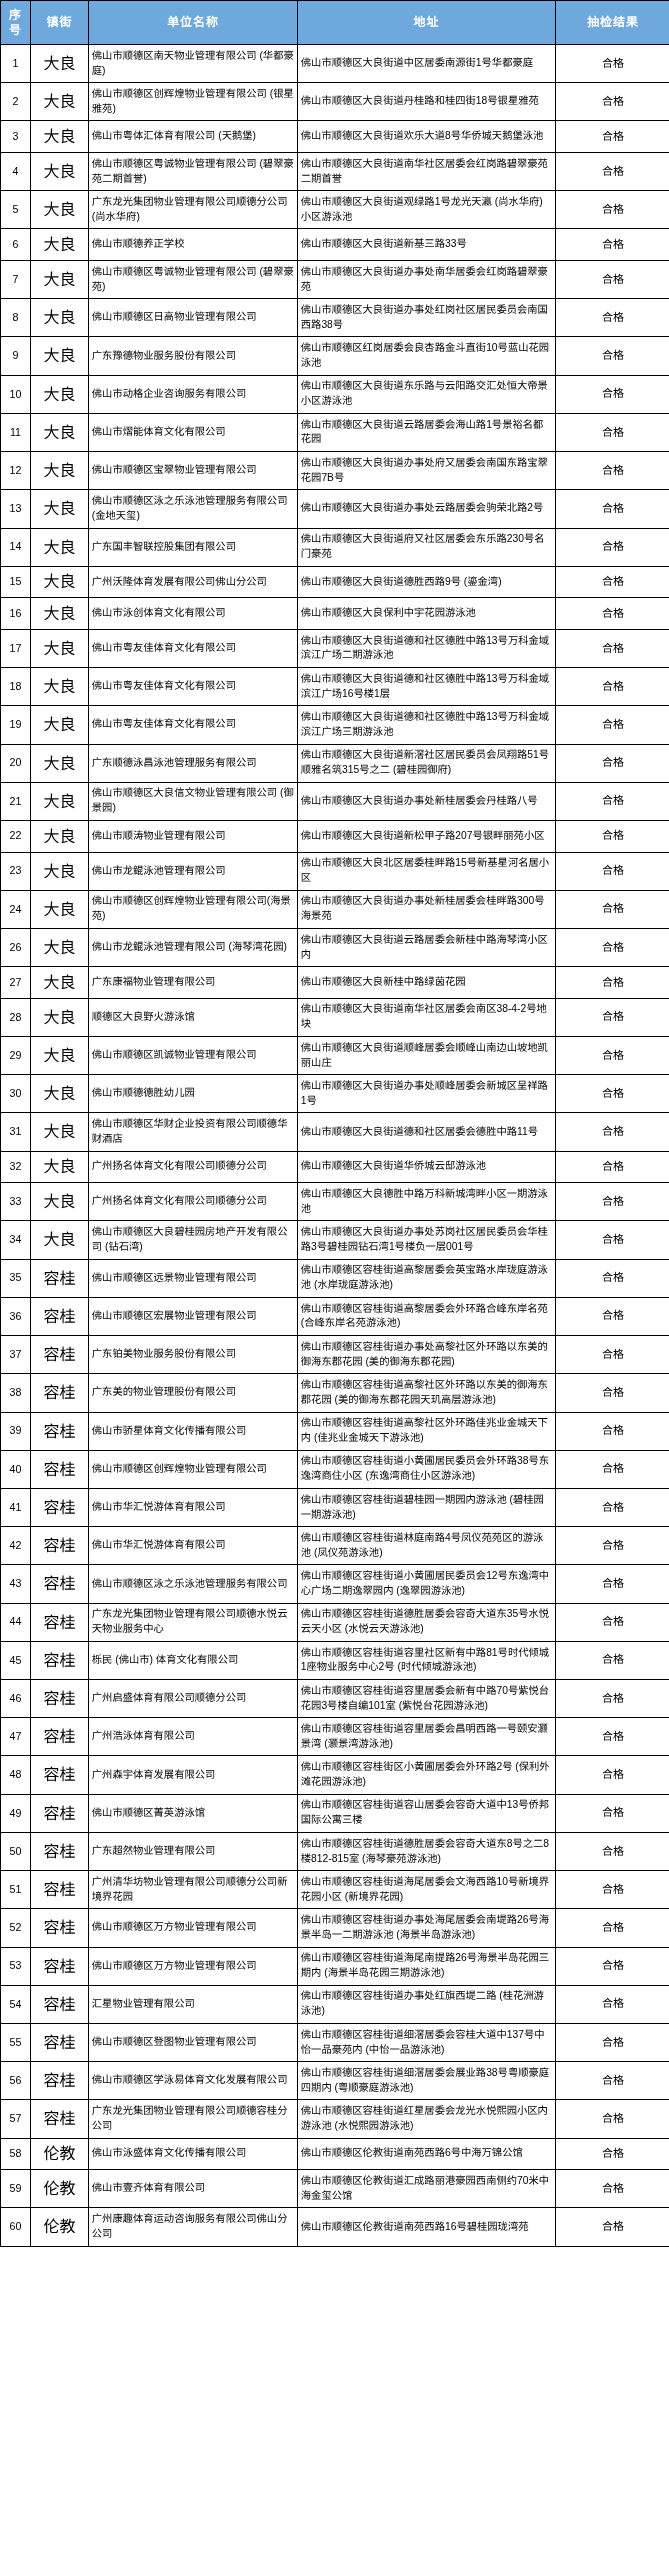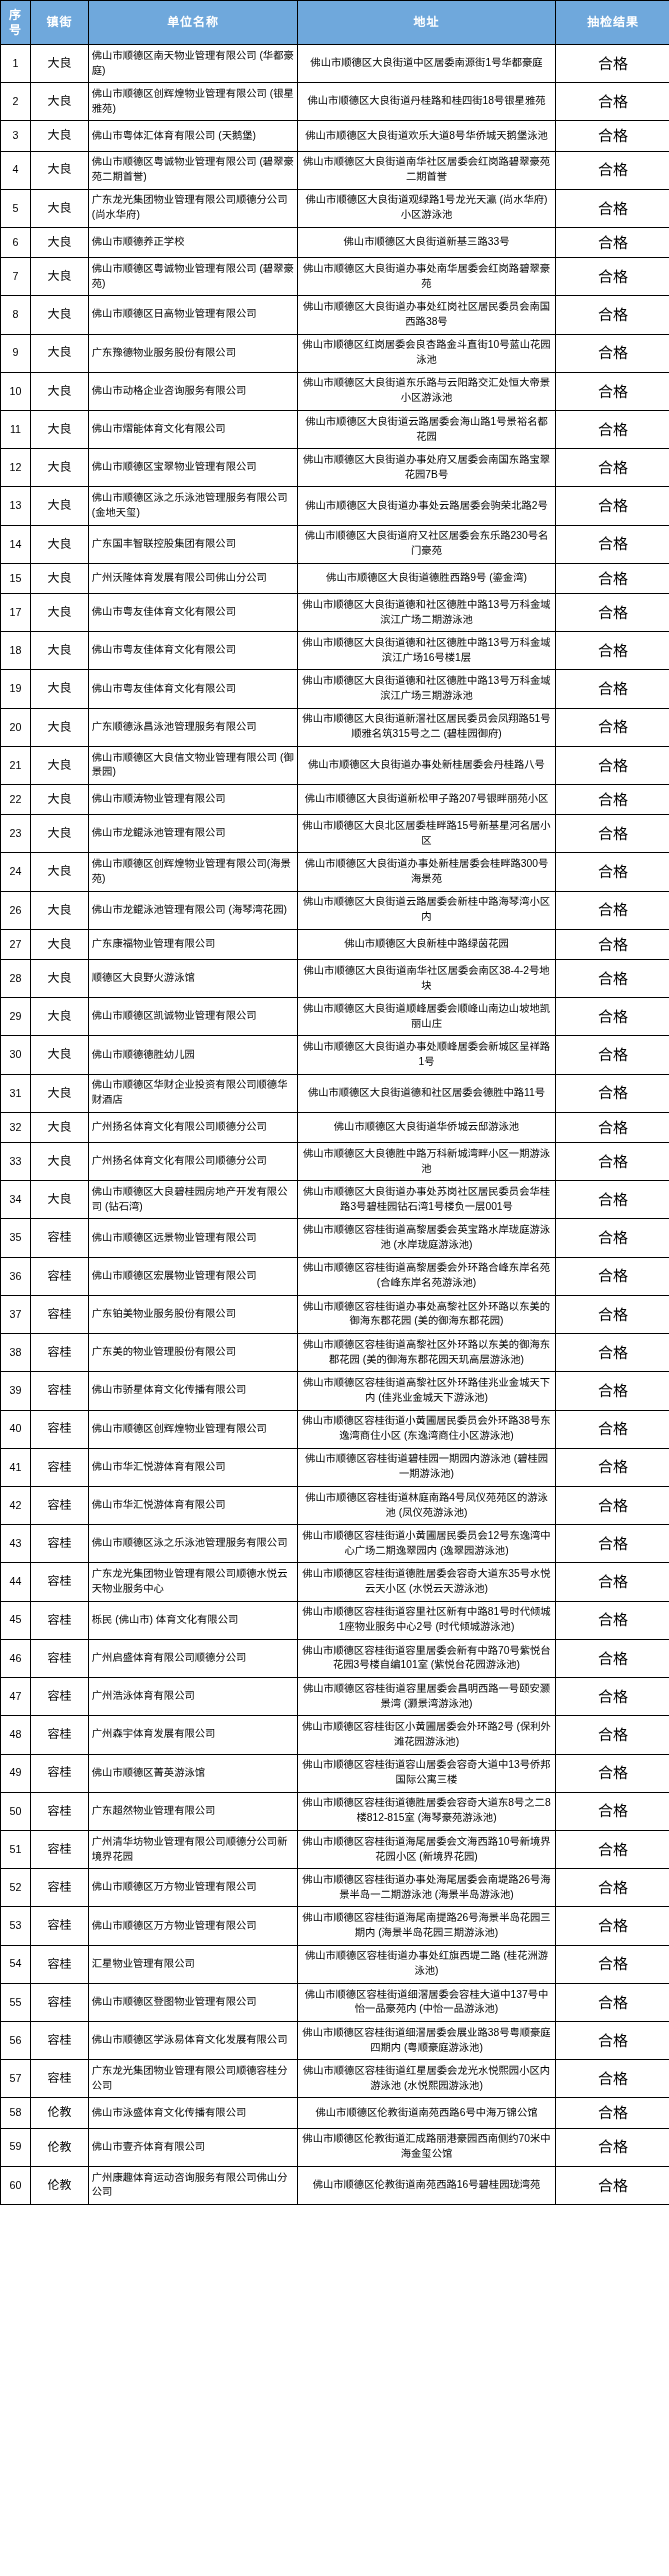--- a/index.html
+++ b/index.html
@@ -39,24 +39,24 @@
     color: #000000;
     font-size: 10.3px;
     line-height: 1.45;
     padding: 3.7px 2.8px;
     text-align: center;
     vertical-align: middle;
     word-break: break-all;
     overflow-wrap: break-word;
   }
   #inspection-table td.seq-cell    { font-size: 10.7px; }
-  #inspection-table td.town-cell   { font-size: 12px; }
+  #inspection-table td.town-cell   { font-size: 16px; }
   #inspection-table td.unit-cell   { text-align: left; }
-  #inspection-table td.addr-cell   { text-align: center; }
-  #inspection-table td.result-cell { font-size: 15px; }
+  #inspection-table td.addr-cell   { text-align: left; }
+  #inspection-table td.result-cell { font-size: 11px; }
 </style>
 </head>
 <body>
 
 <table id="inspection-table">
   <colgroup>
     <col class="c-seq">
     <col class="c-town">
     <col class="c-unit">
     <col class="c-addr">
@@ -171,20 +171,27 @@
         <td class="result-cell">合格</td>
       </tr>
       <tr>
         <td class="seq-cell">15</td>
         <td class="town-cell">大良</td>
         <td class="unit-cell">广州沃隆体育发展有限公司佛山分公司</td>
         <td class="addr-cell">佛山市顺德区大良街道德胜西路9号 (鎏金湾)</td>
         <td class="result-cell">合格</td>
       </tr>
       <tr>
+        <td class="seq-cell">16</td>
+        <td class="town-cell">大良</td>
+        <td class="unit-cell">佛山市泳创体育文化有限公司</td>
+        <td class="addr-cell">佛山市顺德区大良保利中宇花园游泳池</td>
+        <td class="result-cell">合格</td>
+      </tr>
+      <tr>
         <td class="seq-cell">17</td>
         <td class="town-cell">大良</td>
         <td class="unit-cell">佛山市粤友佳体育文化有限公司</td>
         <td class="addr-cell">佛山市顺德区大良街道德和社区德胜中路13号万科金域滨江广场二期游泳池</td>
         <td class="result-cell">合格</td>
       </tr>
       <tr>
         <td class="seq-cell">18</td>
         <td class="town-cell">大良</td>
         <td class="unit-cell">佛山市粤友佳体育文化有限公司</td>

